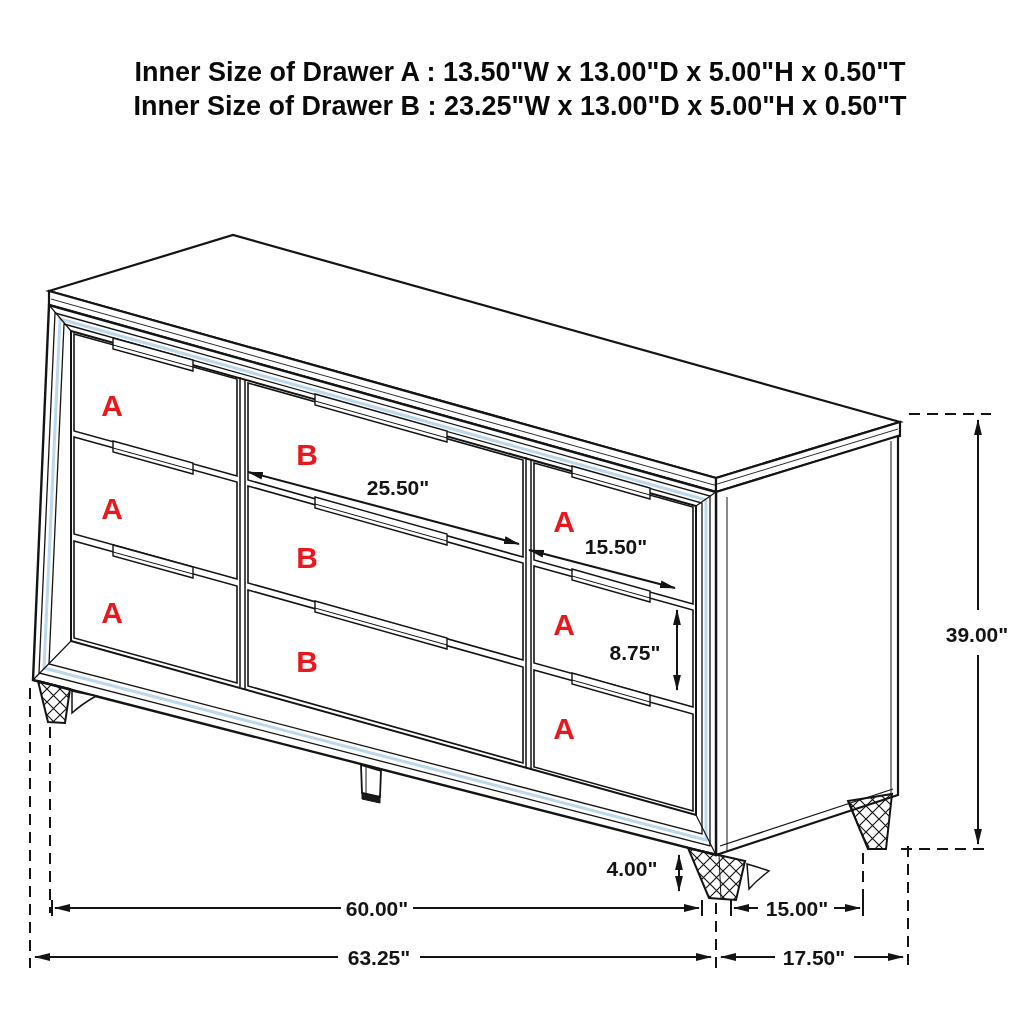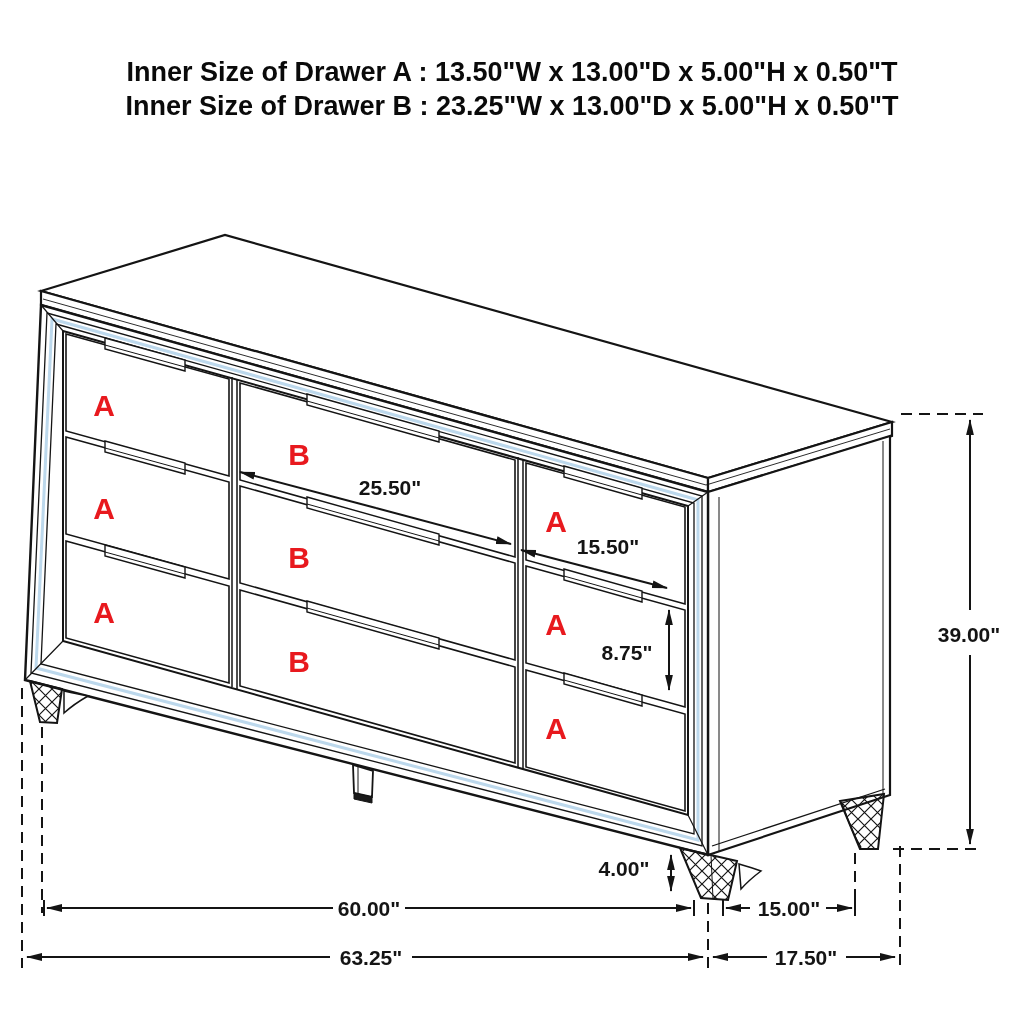--- a/index.html
+++ b/index.html
@@ -2,21 +2,21 @@
 <html style="--drawer-label: #e8191e; --edge-trim: #bcd8ec; --line: #141414; --background: #ffffff;"><head>
 <meta charset="utf-8">
 <style>
   :root{
     --drawer-label:#e8191e;
     --edge-trim:#bcd8ec;
     --line:#141414;
     --background:#ffffff;
   }
   html,body{margin:0;padding:0;background:var(--background);}
-  .stage{width:972px;height:1024px;position:relative;background:var(--background);font-family:"Liberation Sans",sans-serif;}
+  .stage{width:972px;height:1024px;position:relative;background:var(--background);font-family:"Liberation Sans",sans-serif;margin-left:8px;}
   svg{display:block;}
   .ln{stroke:var(--line);fill:none;}
   .face{fill:#ffffff;stroke:var(--line);}
   .trim{stroke:var(--edge-trim);fill:none;}
   .dash{stroke:var(--line);fill:none;stroke-width:2;stroke-dasharray:11 7;}
   .dim{stroke:var(--line);stroke-width:2;fill:none;}
   .tick{stroke:var(--line);stroke-width:2;}
   .dim-label{font-weight:bold;font-size:21px;fill:var(--line);}
   .title-text{font-weight:bold;font-size:27px;fill:#0a0a0a;}
   .drawer-letter{font-weight:bold;font-size:30px;fill:var(--drawer-label);}

